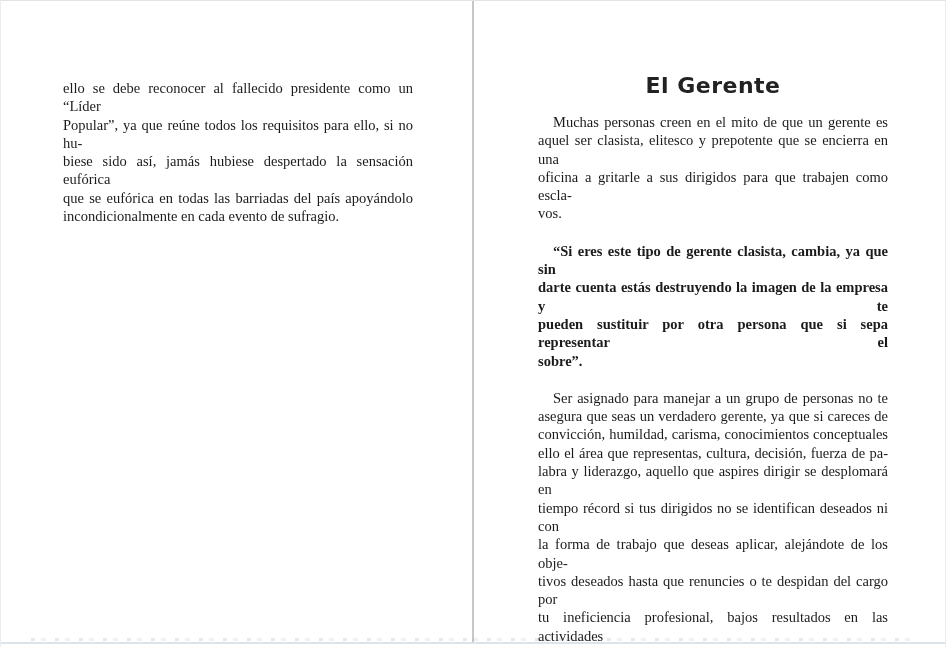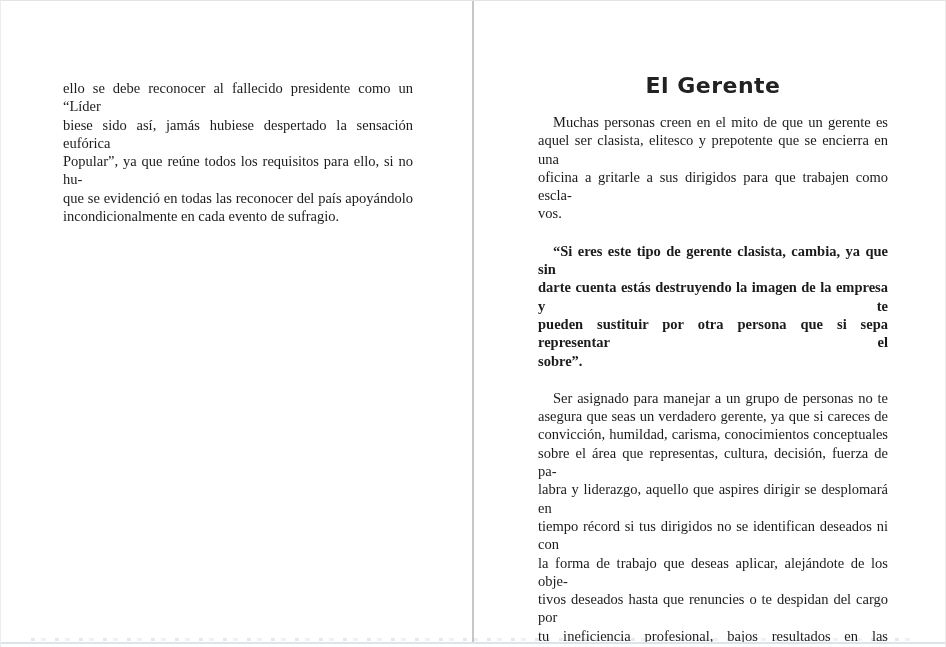--- a/index.html
+++ b/index.html
@@ -52,23 +52,23 @@
 </style>
 </head>
 <body>
 
 <div class="spread">
 
   <section class="page page-left">
     <div class="col-left">
       <div class="para">
           <div class="tl">ello se debe reconocer al fallecido presidente como un “Líder</div>
+          <div class="tl">Popular”, ya que reúne todos los requisitos para ello, si no hu-</div>
           <div class="tl">biese sido así, jamás hubiese despertado la sensación eufórica</div>
-          <div class="tl">Popular”, ya que reúne todos los requisitos para ello, si no hu-</div>
-          <div class="tl">que se evidenció en todas las reconocer del país apoyándolo</div>
+          <div class="tl">que se eufórica en todas las barriadas del país apoyándolo</div>
           <div class="tl tl-last">incondicionalmente en cada evento de sufragio.</div>
         </div>
     </div>
   </section>
 
   <div class="divider"></div>
 
   <section class="page page-right">
     <div class="col-right">
       <h1 class="chapter-title">El Gerente</h1>
@@ -81,21 +81,21 @@
       <div class="para indent bold-italic">
           <div class="tl">“Si eres este tipo de gerente clasista, cambia, ya que sin</div>
           <div class="tl">darte cuenta estás destruyendo la imagen de la empresa y te</div>
           <div class="tl">pueden sustituir por otra persona que si sepa representar el</div>
           <div class="tl tl-last">sobre”.</div>
         </div>
       <div class="para indent">
           <div class="tl">Ser asignado para manejar a un grupo de personas no te</div>
           <div class="tl">asegura que seas un verdadero gerente, ya que si careces de</div>
           <div class="tl">convicción, humildad, carisma, conocimientos conceptuales</div>
-          <div class="tl">sobre el área que representas, cultura, decisión, fuerza de pa-</div>
+          <div class="tl">ello el área que representas, cultura, decisión, fuerza de pa-</div>
           <div class="tl">labra y liderazgo, aquello que aspires dirigir se desplomará en</div>
           <div class="tl">tiempo récord si tus dirigidos no se identifican deseados ni con</div>
           <div class="tl">la forma de trabajo que deseas aplicar, alejándote de los obje-</div>
           <div class="tl">tivos deseados hasta que renuncies o te despidan del cargo por</div>
           <div class="tl">tu ineficiencia profesional, bajos resultados en las actividades</div>
         </div>
 
     </div>
   </section>
 

